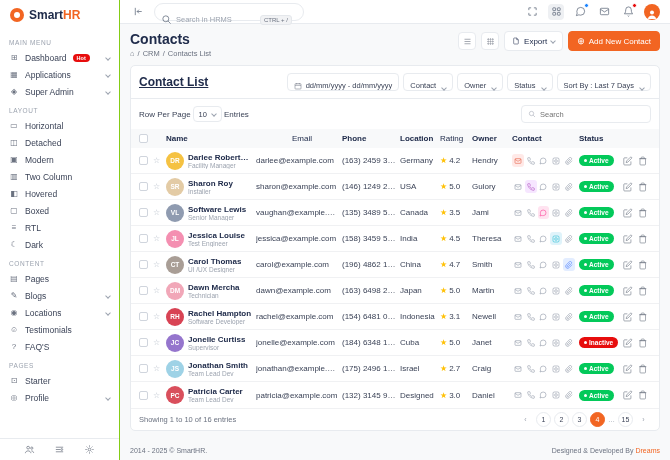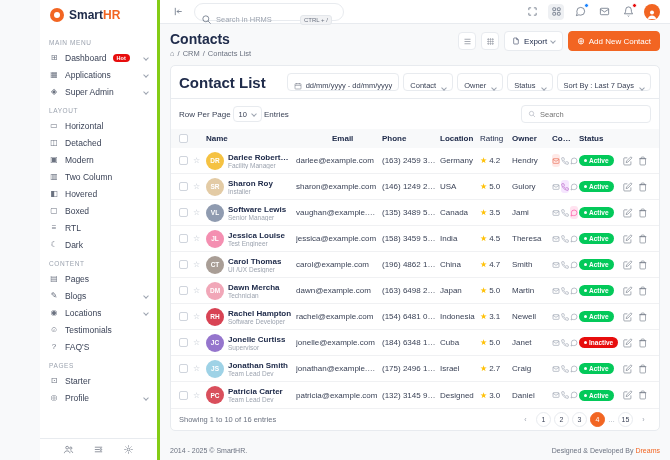--- a/index.html
+++ b/index.html
@@ -1,21 +1,21 @@
 <!DOCTYPE html>
 <html><head>
 <meta charset="utf-8">
 <style>
   * { margin:0; padding:0; box-sizing:border-box; }
   html,body { width:670px; height:460px; overflow:hidden; }
   body { font-family:"Liberation Sans","DejaVu Sans",sans-serif; background:#F8F9FA; color:#202C4B; }
   .app { display:flex; width:670px; height:460px; }
 
   
-  .sidebar { width:120px; background:#fff; border-right:3px solid #84cc16; display:flex; flex-direction:column; flex-shrink:0;margin-left:40px; }
+  .sidebar { width:120px; background:#fff; border-right:1px solid #84cc16; display:flex; flex-direction:column; flex-shrink:0; }
   .logo { height:30px; display:flex; align-items:center; gap:5px; padding:0 10px; }
   .logo-mark { width:14px; height:14px; border-radius:50%; background:#F26522; position:relative; flex-shrink:0; }
   .logo-mark::after { content:""; position:absolute; inset:4px; border-radius:50%; background:#fff; }
   .logo-text { font-size:12px; font-weight:bold; color:#202C4B; }
   .logo-text .accent { color:#F26522; }
   .menu { flex:1; overflow:hidden; padding:2px 9px 0; }
   .sec-label { font-size:6.5px; letter-spacing:.6px; color:#9CA3AF; text-transform:uppercase; margin:7px 0 3px; }
   .s-item { display:flex; align-items:center; gap:6px; height:17px; font-size:8.5px; color:#3B4357; cursor:pointer; }
   .s-item .glyph { width:10px; font-size:8px; color:#6B7280; text-align:center; flex-shrink:0; }
   .s-item .lbl { white-space:nowrap; overflow:hidden; }
@@ -48,21 +48,21 @@
   .sq-btn { width:18px; height:18px; border:1px solid #E8EBEF; background:#fff; border-radius:4px; display:flex; align-items:center; justify-content:center; cursor:pointer; }
   .sq-btn svg { width:9px; height:9px; stroke:#6B7280; fill:none; stroke-width:1.6; }
   .export-btn { height:20px; display:flex; align-items:center; gap:4px; border:1px solid #E8EBEF; background:#fff; border-radius:4px; font-size:8px; color:#202C4B; padding:0 7px; cursor:pointer; }
   .export-btn svg { width:8px; height:8px; stroke:#202C4B; fill:none; stroke-width:1.6; }
   .add-btn { height:20px; display:flex; align-items:center; gap:4px; background:#F26522; border:1px solid #F26522; border-radius:4px; color:#fff; font-size:8px; padding:0 8px; cursor:pointer; }
   .add-btn .plus { font-size:9px; line-height:1; }
 
   
   .card { background:#fff; border:1px solid #E8EBEF; border-radius:5px; display:flex; flex-direction:column; }
   .card-head { display:flex; justify-content:space-between; align-items:center; padding:7px 8px; border-bottom:1px solid #E8EBEF; }
-  .card-title { font-size:15px; font-weight:bold; }
+  .card-title { font-size:12px; font-weight:bold;text-decoration:underline; }
   .filters { display:flex; gap:4px; align-items:center; }
   .pill { height:18px; display:flex; align-items:flex-end; gap:4px; border:1px solid #E8EBEF; border-radius:4px; font-size:7.5px; color:#3B4357; padding:0 6px; background:#fff; cursor:pointer; white-space:nowrap; }
   .pill svg { width:8px; height:8px; stroke:#6B7280; fill:none; stroke-width:1.6; }
   .pill .chev { margin-left:2px; }
   .card-sub { display:flex; justify-content:space-between; align-items:center; padding:6px 8px; }
   .rpp { display:flex; align-items:center; gap:2px; font-size:8px; color:#3B4357; }
   .rpp-select { height:16px; border:1px solid #E8EBEF; border-radius:4px; display:flex; align-items:center; gap:5px; padding:0 5px; font-size:7.5px; cursor:pointer; }
   .tbl-search { display:flex; align-items:center; gap:4px; border:1px solid #E8EBEF; border-radius:4px; height:18px; padding:0 6px; width:130px; }
   .tbl-search input { border:0; outline:0; font-size:7.5px; width:100px; font-family:inherit; color:#6B7280; }
   .tbl-search svg { width:8px; height:8px; stroke:#9CA3AF; fill:none; stroke-width:1.6; }
@@ -420,21 +420,21 @@
                 <path d="M15.5 15.5L21 21"></path>
               </svg>
             <input placeholder="Search" style="">
           </div>
         </div>
 
         <div class="grid-row thead">
           <span class="cb"></span>
           <span></span>
           <span class="cell" style="font-weight:bold;color:#202C4B;">Name</span>
-          <span class="cell" style="font-weight:bold;color:#202C4B;padding-left:36px;">Email</span>
+          <span class="cell" style="font-weight:normal;color:#202C4B;padding-left:36px;">Email</span>
           <span class="cell" style="font-weight:bold;color:#202C4B;">Phone</span>
           <span class="cell" style="font-weight:bold;color:#202C4B;">Location</span>
           <span class="cell" style="font-weight:normal;color:#202C4B;">Rating</span>
           <span class="cell" style="font-weight:bold;color:#202C4B;">Owner</span>
           <span class="cell" style="font-weight:bold;color:#202C4B;">Contact</span>
           <span class="cell" style="font-weight:bold;color:#202C4B;">Status</span>
           <span></span>
         </div>
 
         <div>

